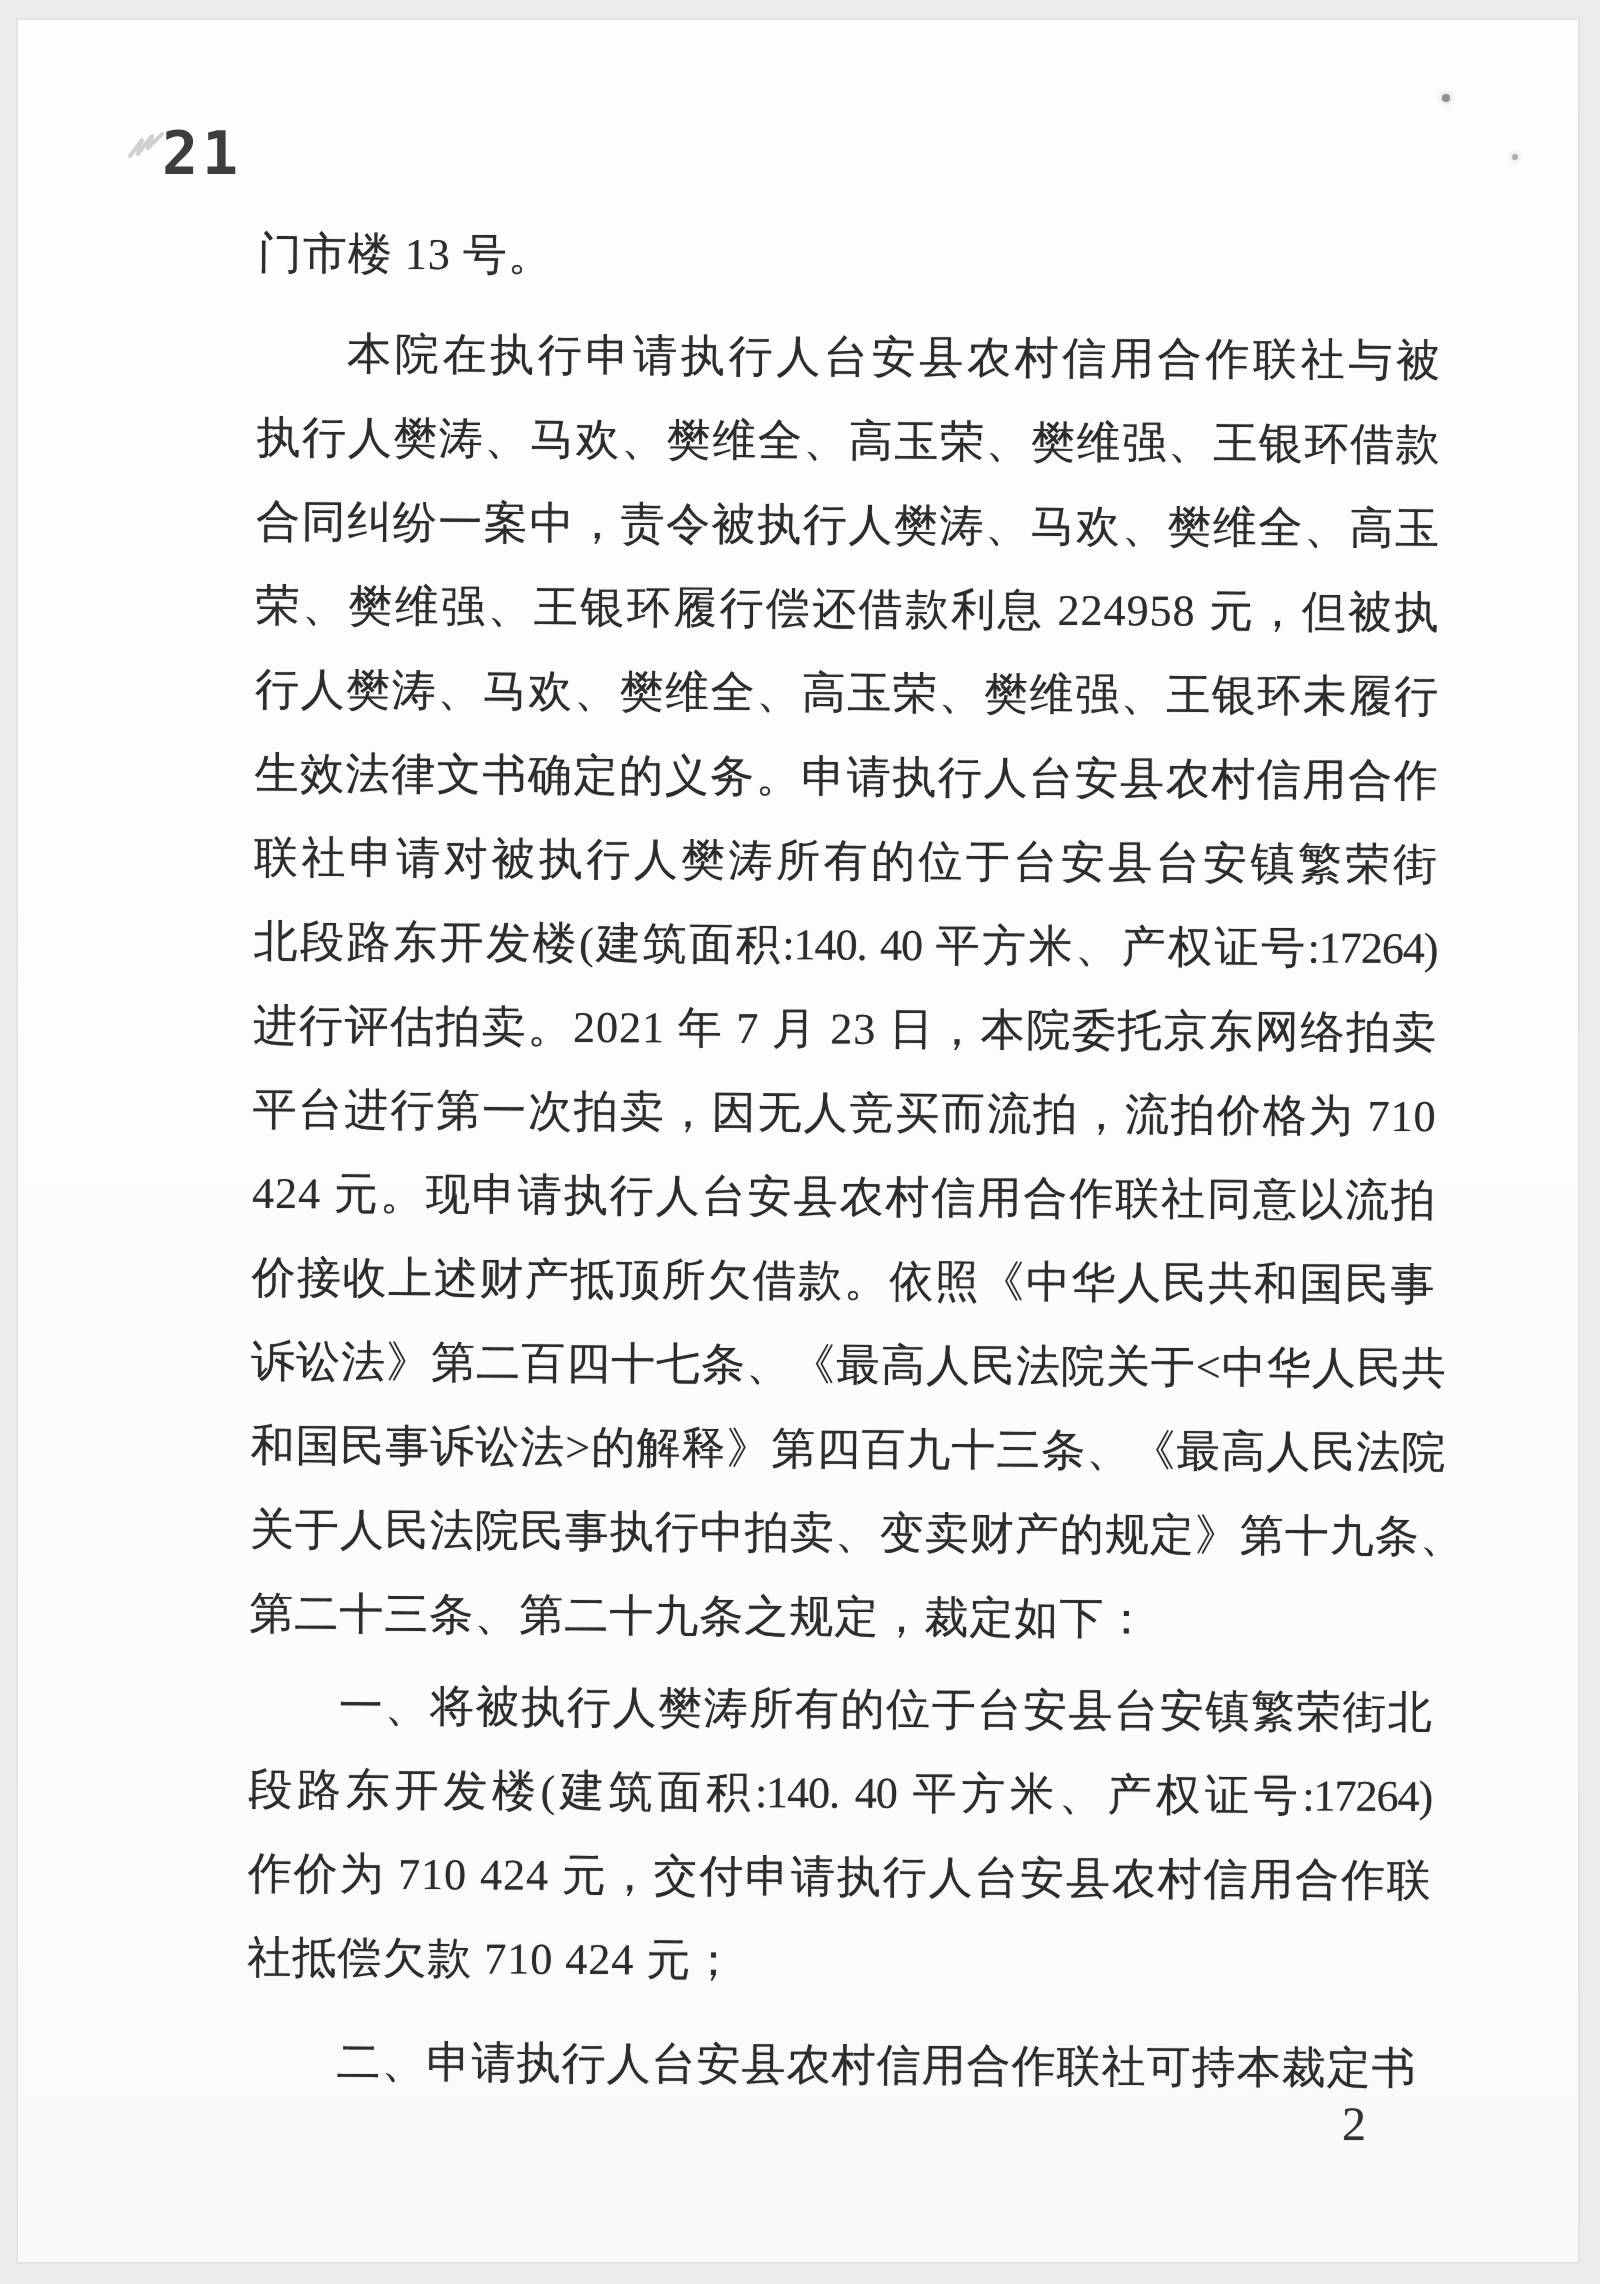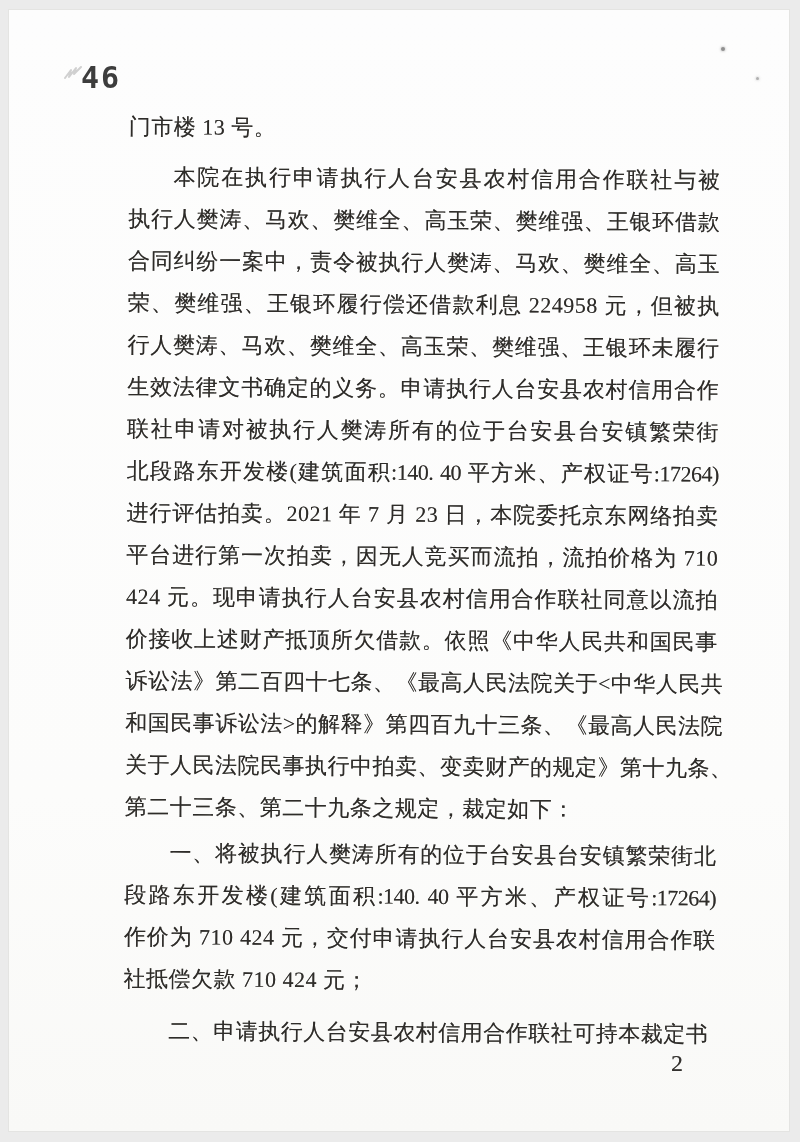--- a/index.html
+++ b/index.html
@@ -91,21 +91,21 @@
 </head>
 <body>
 
 <div class="scan-frame">
   <div class="paper">
 
     <svg class="scribble" viewBox="0 0 30 30">
       <path d="M4 20 L10 12 L8 19 L15 10 L13 16 L20 9" fill="none" stroke="#c9c9c9" stroke-width="2" stroke-linecap="round" stroke-linejoin="round"></path>
     </svg>
 
-    <div class="margin-number">46</div>
+    <div class="margin-number">21</div>
 
     <div class="speck speck-1"></div>
     <div class="speck speck-2"></div>
 
     <div class="doc-text">
       <div class="l end">门市楼 13 号。</div>
       <div class="l ind gap-a">本院在执行申请执行人台安县农村信用合作联社与被</div>
       <div class="l">执行人樊涛、马欢、樊维全、高玉荣、樊维强、王银环借款</div>
       <div class="l">合同纠纷一案中，责令被执行人樊涛、马欢、樊维全、高玉</div>
       <div class="l">荣、樊维强、王银环履行偿还借款利息 224958 元，但被执</div>

